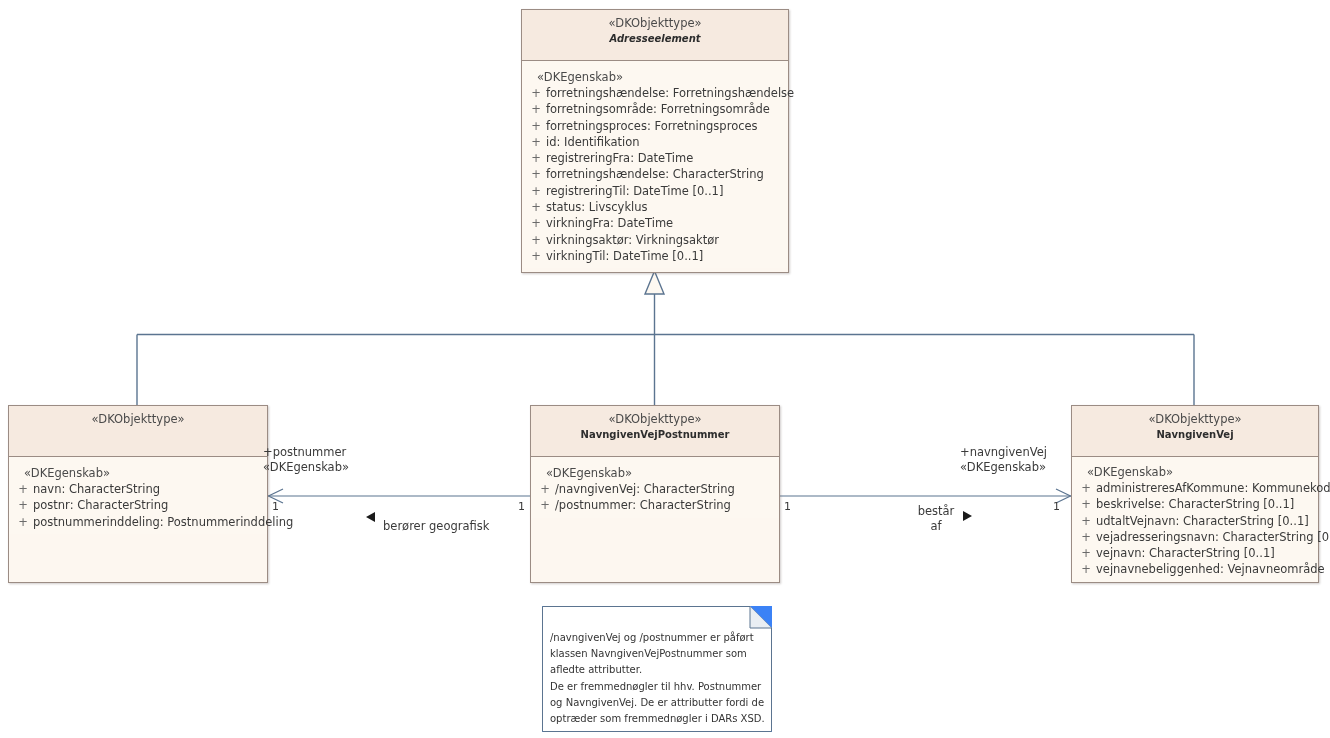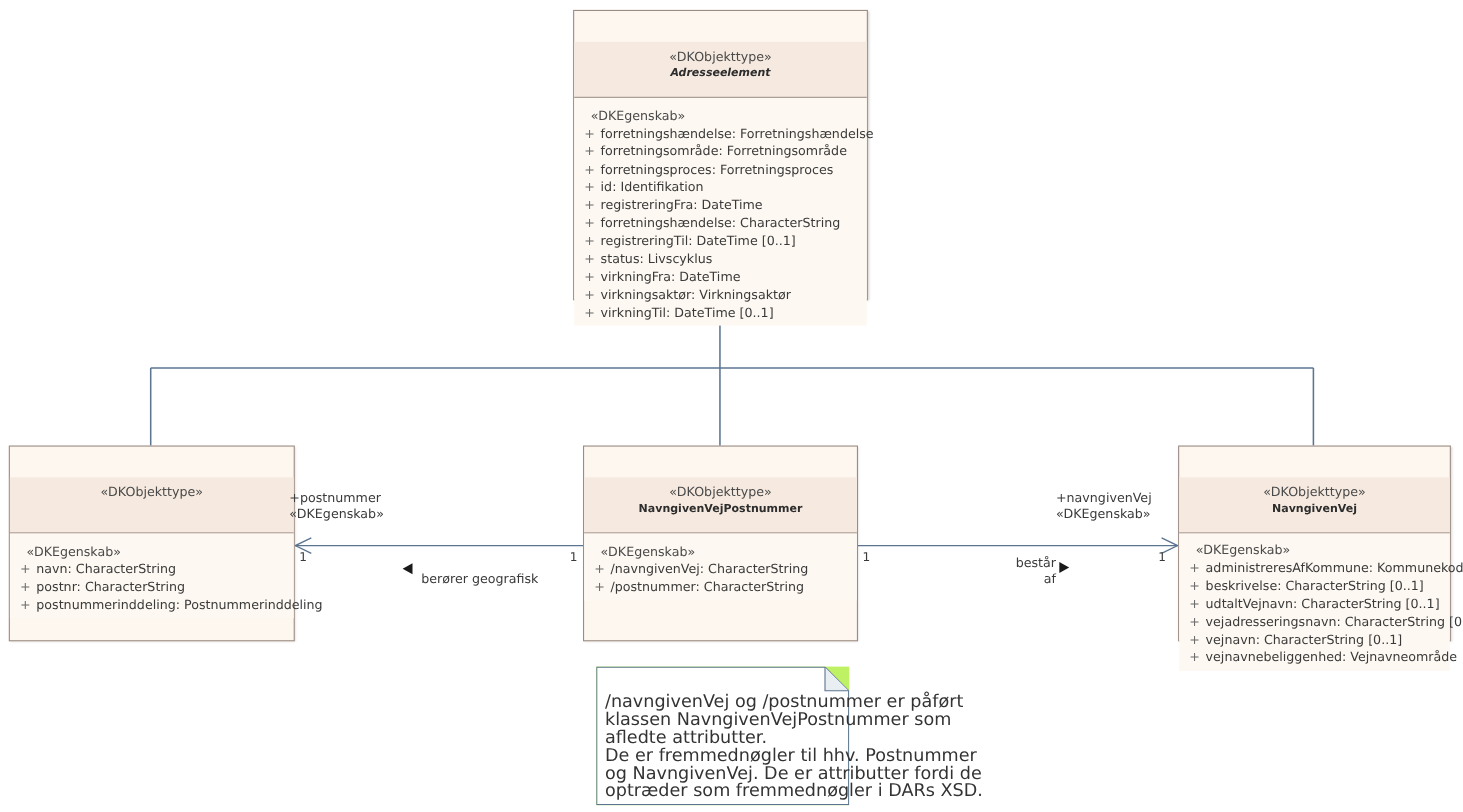--- a/index.html
+++ b/index.html
@@ -41,21 +41,20 @@
     border: 1px solid #9b8c84;
     background: #fdf7f0;
     box-shadow: 1px 1px 2px rgba(120,110,105,0.35);
   }
   .uml-header {
     background: #f6eae0;
     border-bottom: 1px solid #9b8c84;
     text-align: center;
     padding: 6px 4px 7px 4px;
     box-sizing: border-box;
-    margin-top: 28px;
   }
   .stereotype {
     display: block;
     font-size: 11.5px;
     line-height: 15px;
     color: #4a4a4a;
     white-space: nowrap;
   }
   .class-name {
     display: block;
@@ -95,22 +94,22 @@
   }
   .attr-text {
     flex: 1 1 auto;
   }
 
   
   .uml-note {
     position: absolute;
     z-index: 3;
     box-sizing: border-box;
-    background: #bef264;
-    font-size: 16px;
+    background: #3b82f6;
+    font-size: 10px;
     line-height: 16.2px;
     color: #333333;
   }
   .note-shape {
     position: absolute;
     left: 0; top: 0;
     width: 100%;
     height: 100%;
   }
   .note-text {
@@ -123,21 +122,21 @@
 
   
   .edge-label {
     position: absolute;
     z-index: 4;
     font-size: 11.5px;
     line-height: 15px;
     color: #3a3a3a;
     white-space: nowrap;
   }
-  .edge-label.centered { text-align: right; }
+  .edge-label.centered { text-align: center; }
   .mult {
     position: absolute;
     z-index: 4;
     font-size: 11px;
     line-height: 13px;
     color: #3a3a3a;
   }
   .dir-arrow {
     position: absolute;
     z-index: 4;

